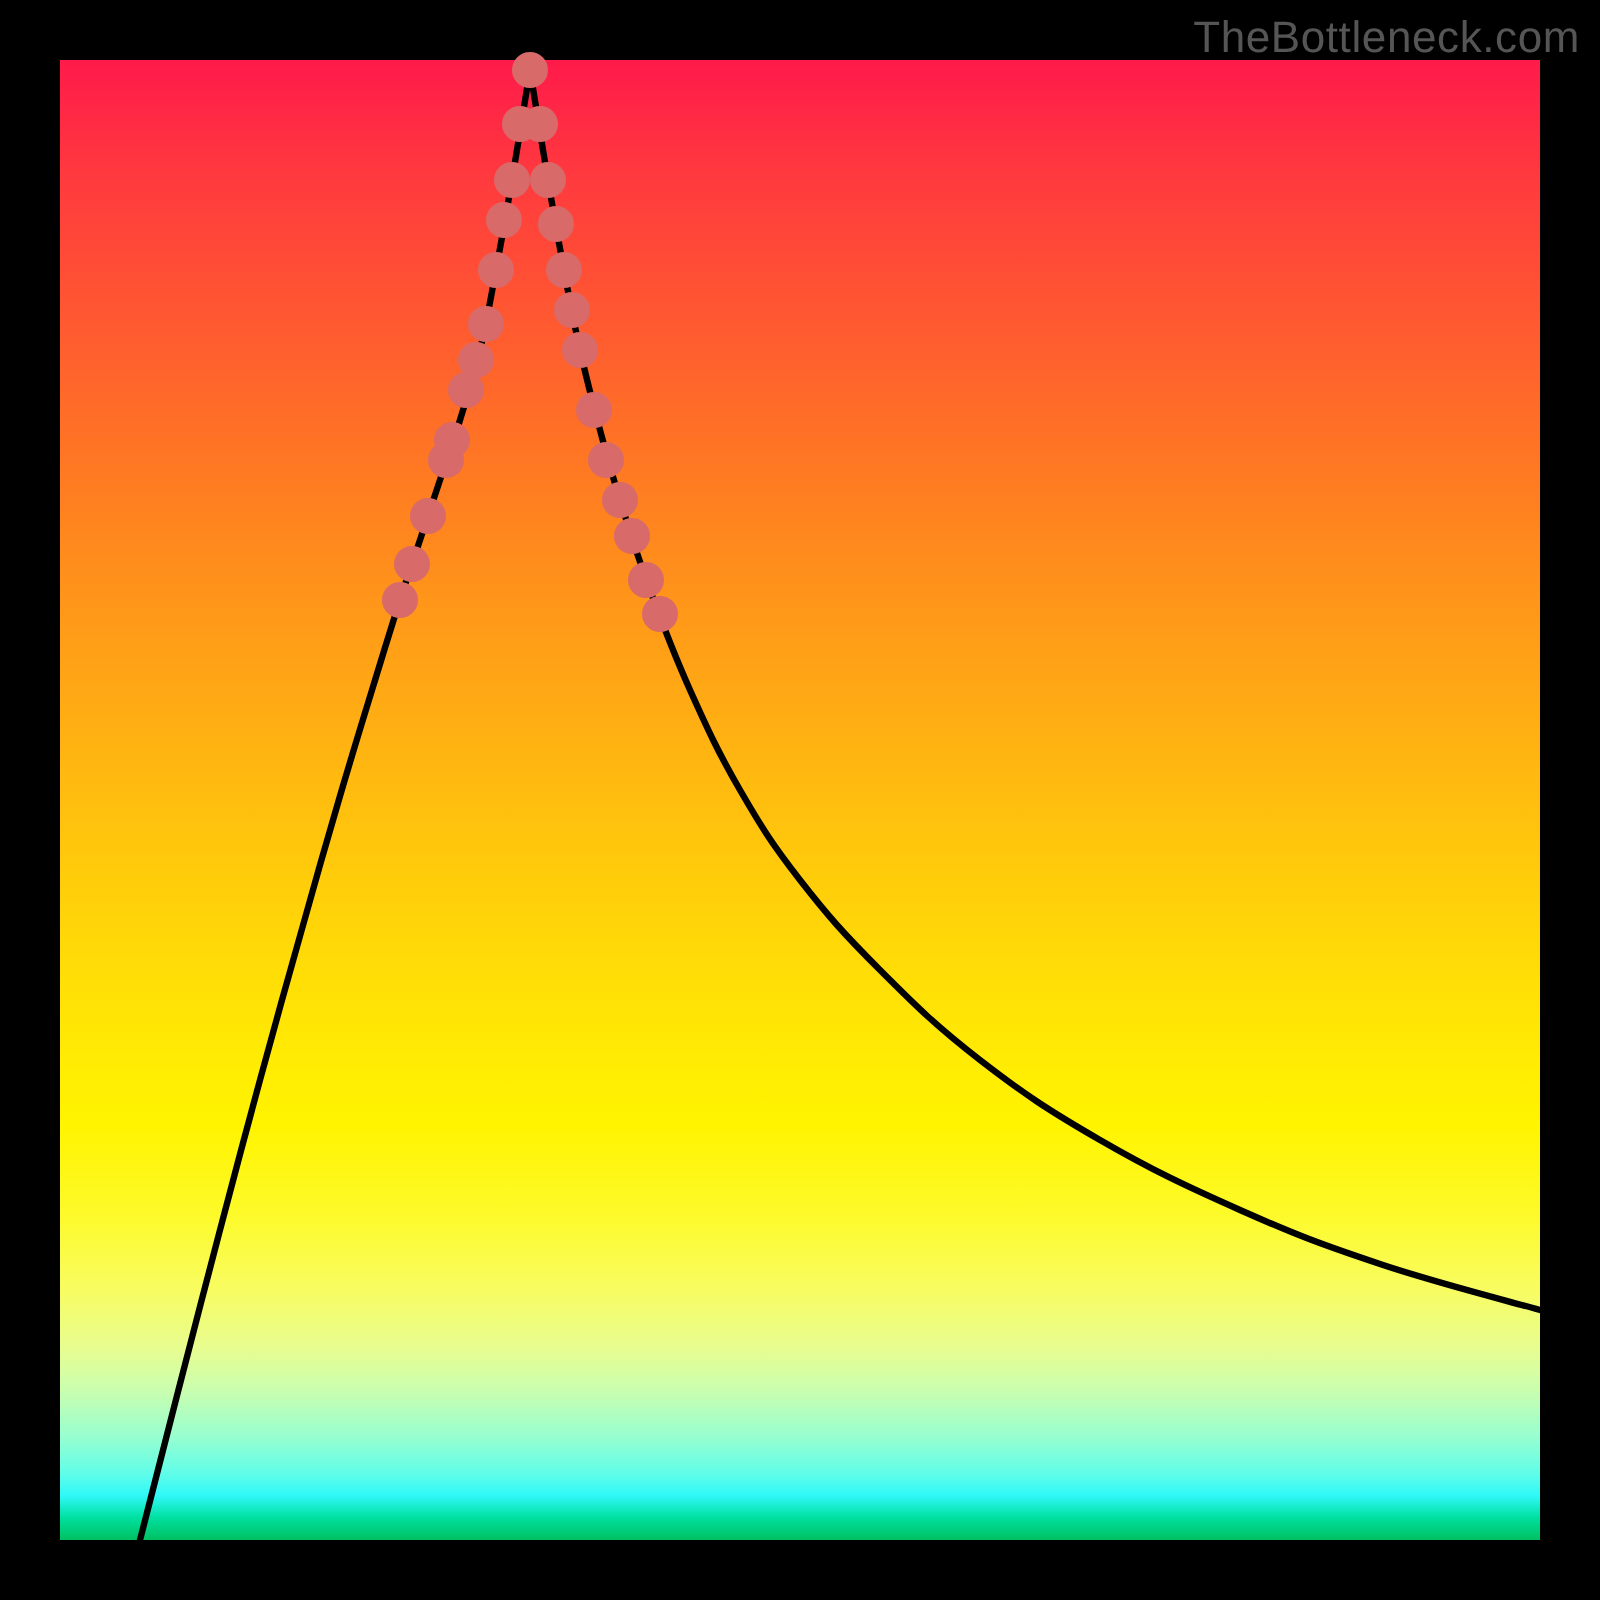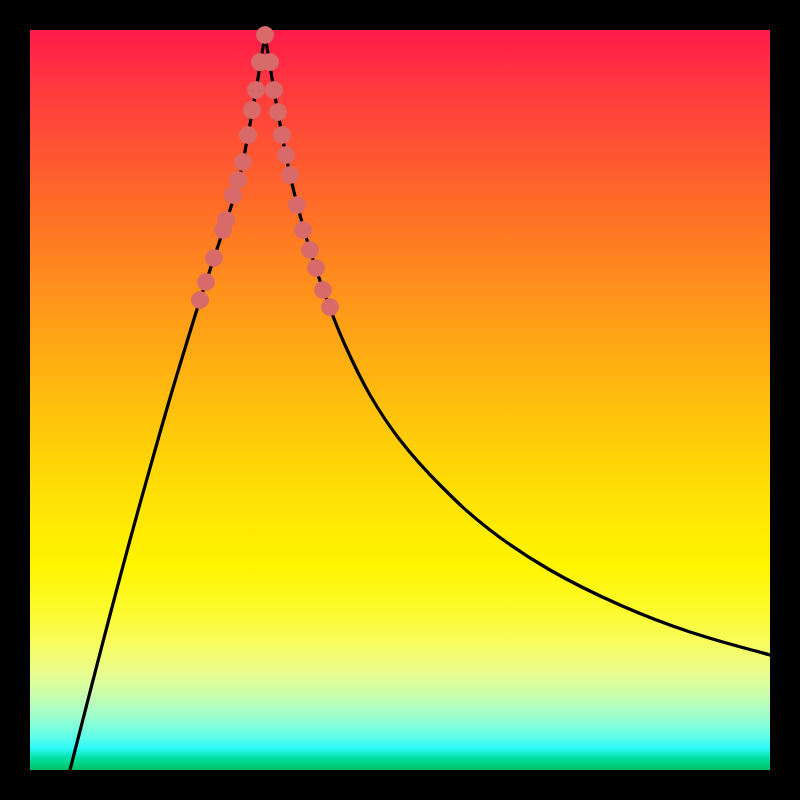--- a/index.html
+++ b/index.html
@@ -43,20 +43,21 @@
   svg.curve {
     position: absolute;
     left: 0; top: 0;
     width: 740px; height: 740px;
     overflow: visible;
   }
 </style>
 </head>
 <body>
 <div class="container">
+  <div class="watermark">TheBottleneck.com</div>
   <div class="plot-area">
     <svg class="curve" viewBox="0 0 740 740">
       <g id="curve-group">
           <path d="M 40 740 C 44 724.4, 52 693, 60 662 C 68 631, 72 615.4, 80 585 C 88 554.6, 92 539.4, 100 510 C 108 480.6, 112 466.4, 120 438 C 128 409.6, 132 395.2, 140 368 C 148 340.8, 154 321.6, 160 302 C 166 282.4, 166 282.4, 170 270 C 174 257.6, 176 252, 180 240 C 184 228, 186 222, 190 210 C 194 198, 196 193, 200 180 C 204 167, 206.4 160, 210 145 C 213.6 130, 214.8 122, 218 105 C 221.2 88, 222.6 80, 226 60 C 229.4 40, 233.2 15.999999999999998, 235 5" fill="none" stroke="#000000" stroke-width="3.2" stroke-linecap="round"></path>
           <path d="M 235 5 C 236.8 15.999999999999998, 240.6 40, 244 60 C 247.4 80, 248.8 88, 252 105 C 255.2 122, 256.4 129, 260 145 C 263.6 161, 266 170, 270 185 C 274 200, 275 204, 280 220 C 285 236, 288 246, 295 265 C 302 284, 306 295, 315 315 C 324 335, 329 346, 340 365 C 351 384, 356 392, 370 410 C 384 428, 392 437, 410 455 C 428 473, 438 483, 460 500 C 482 517, 494 525, 520 540 C 546 555, 562 562.6, 590 575 C 618 587.4, 630 592, 660 602 C 690 612, 724 620.4, 740 625" fill="none" stroke="#000000" stroke-width="3.2" stroke-linecap="round"></path>
         </g>
       <g id="markers-group">
           <circle cx="170" cy="270" r="9" fill="#d86a6a" stroke="#c05858" stroke-width="0"></circle>
           <circle cx="176" cy="252" r="9" fill="#d86a6a" stroke="#c05858" stroke-width="0"></circle>
           <circle cx="184" cy="228" r="9" fill="#d86a6a" stroke="#c05858" stroke-width="0"></circle>

